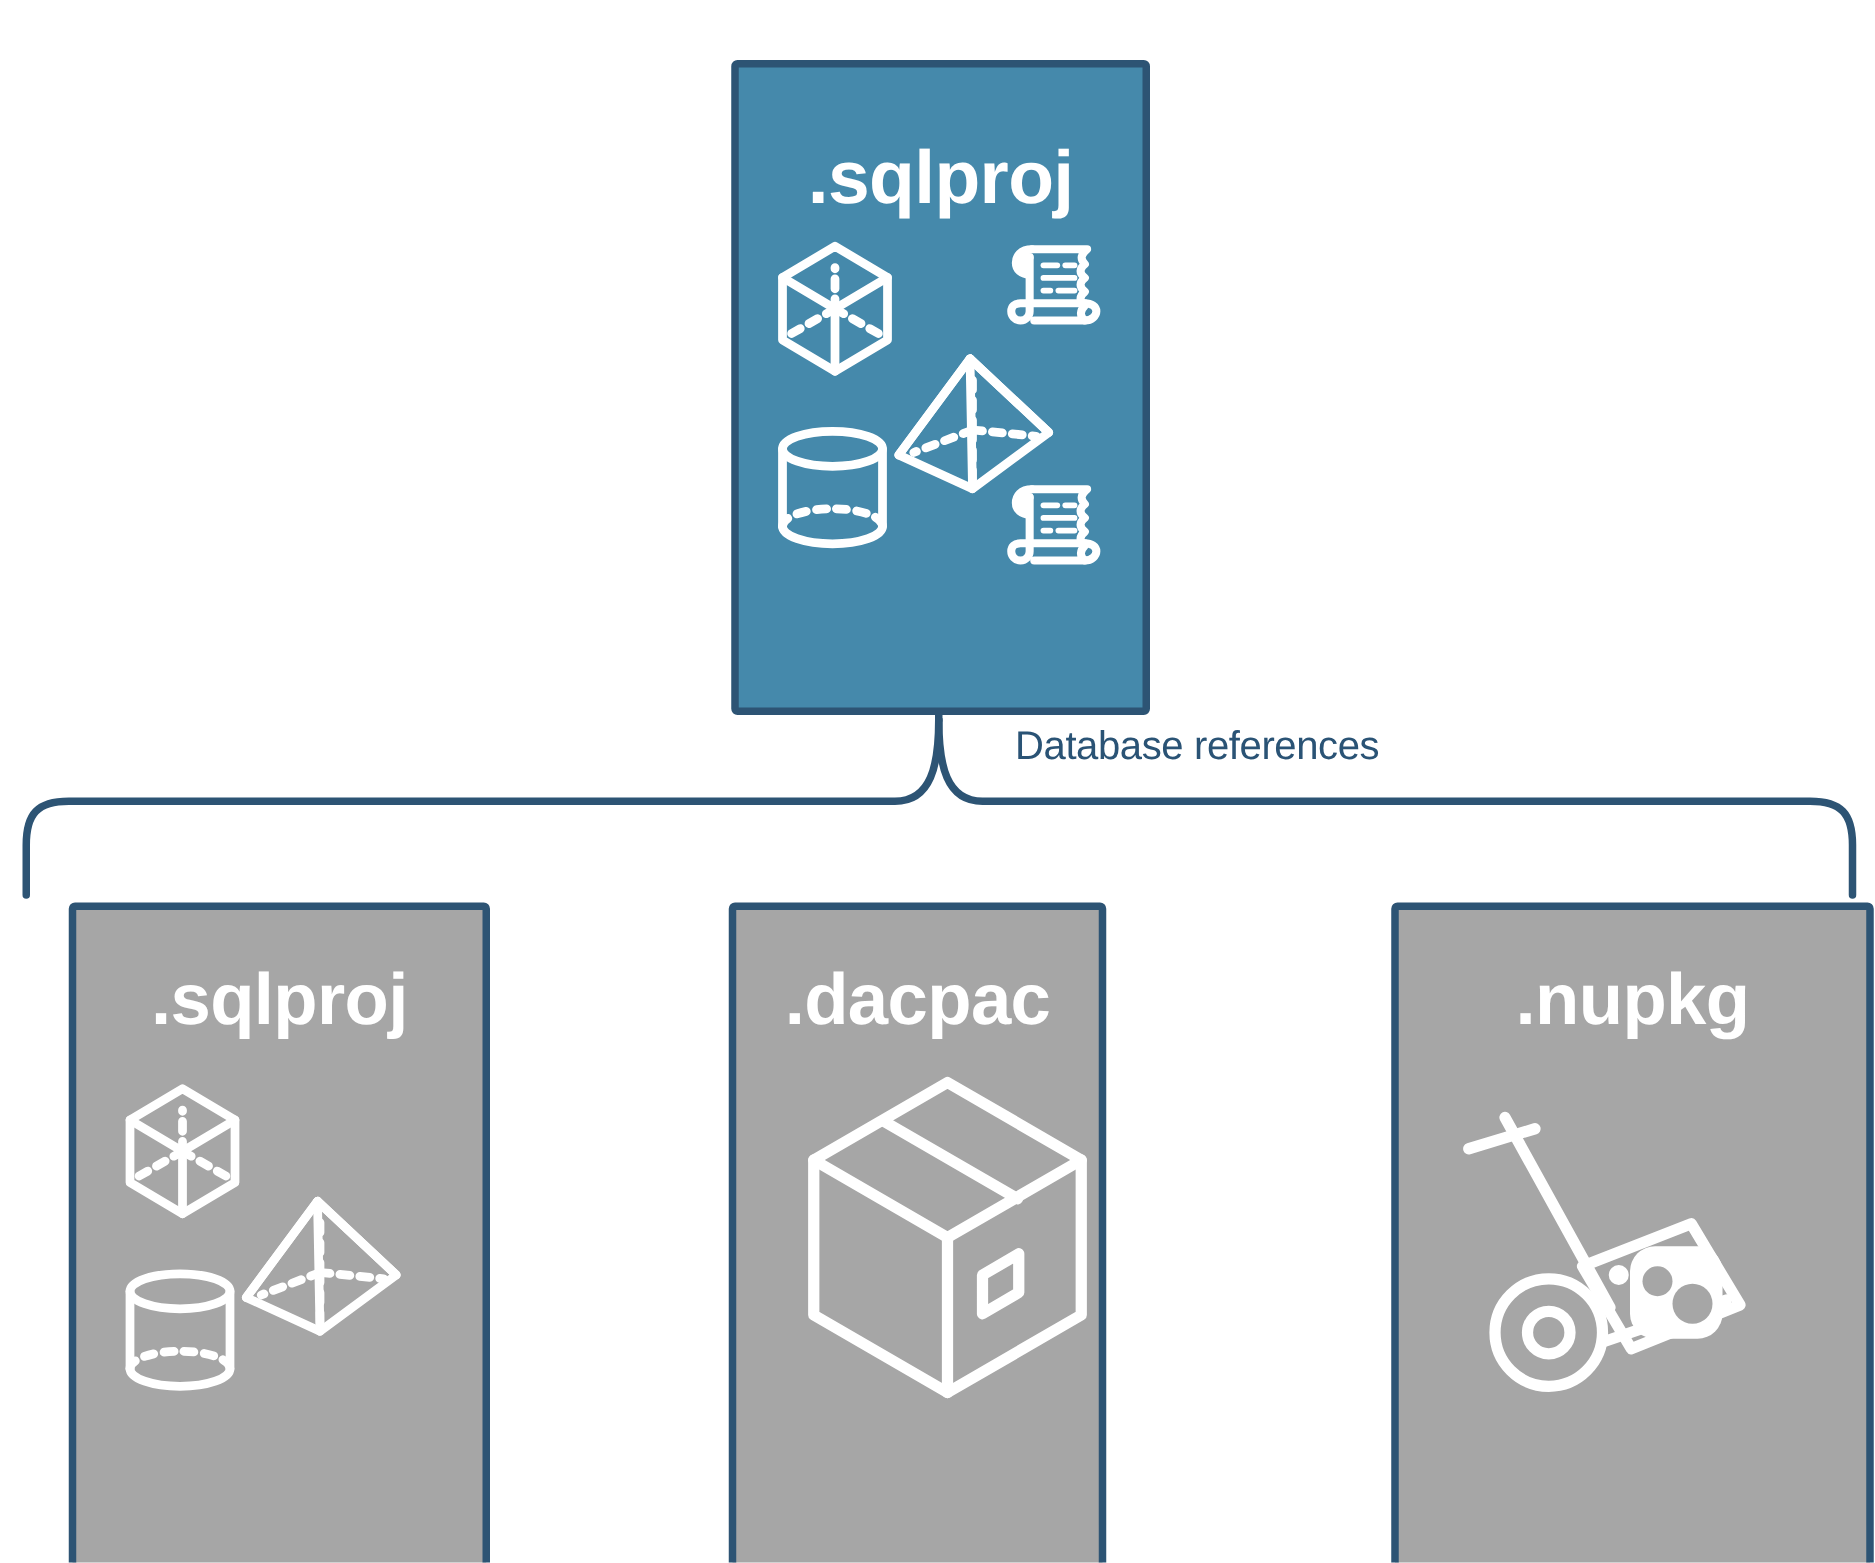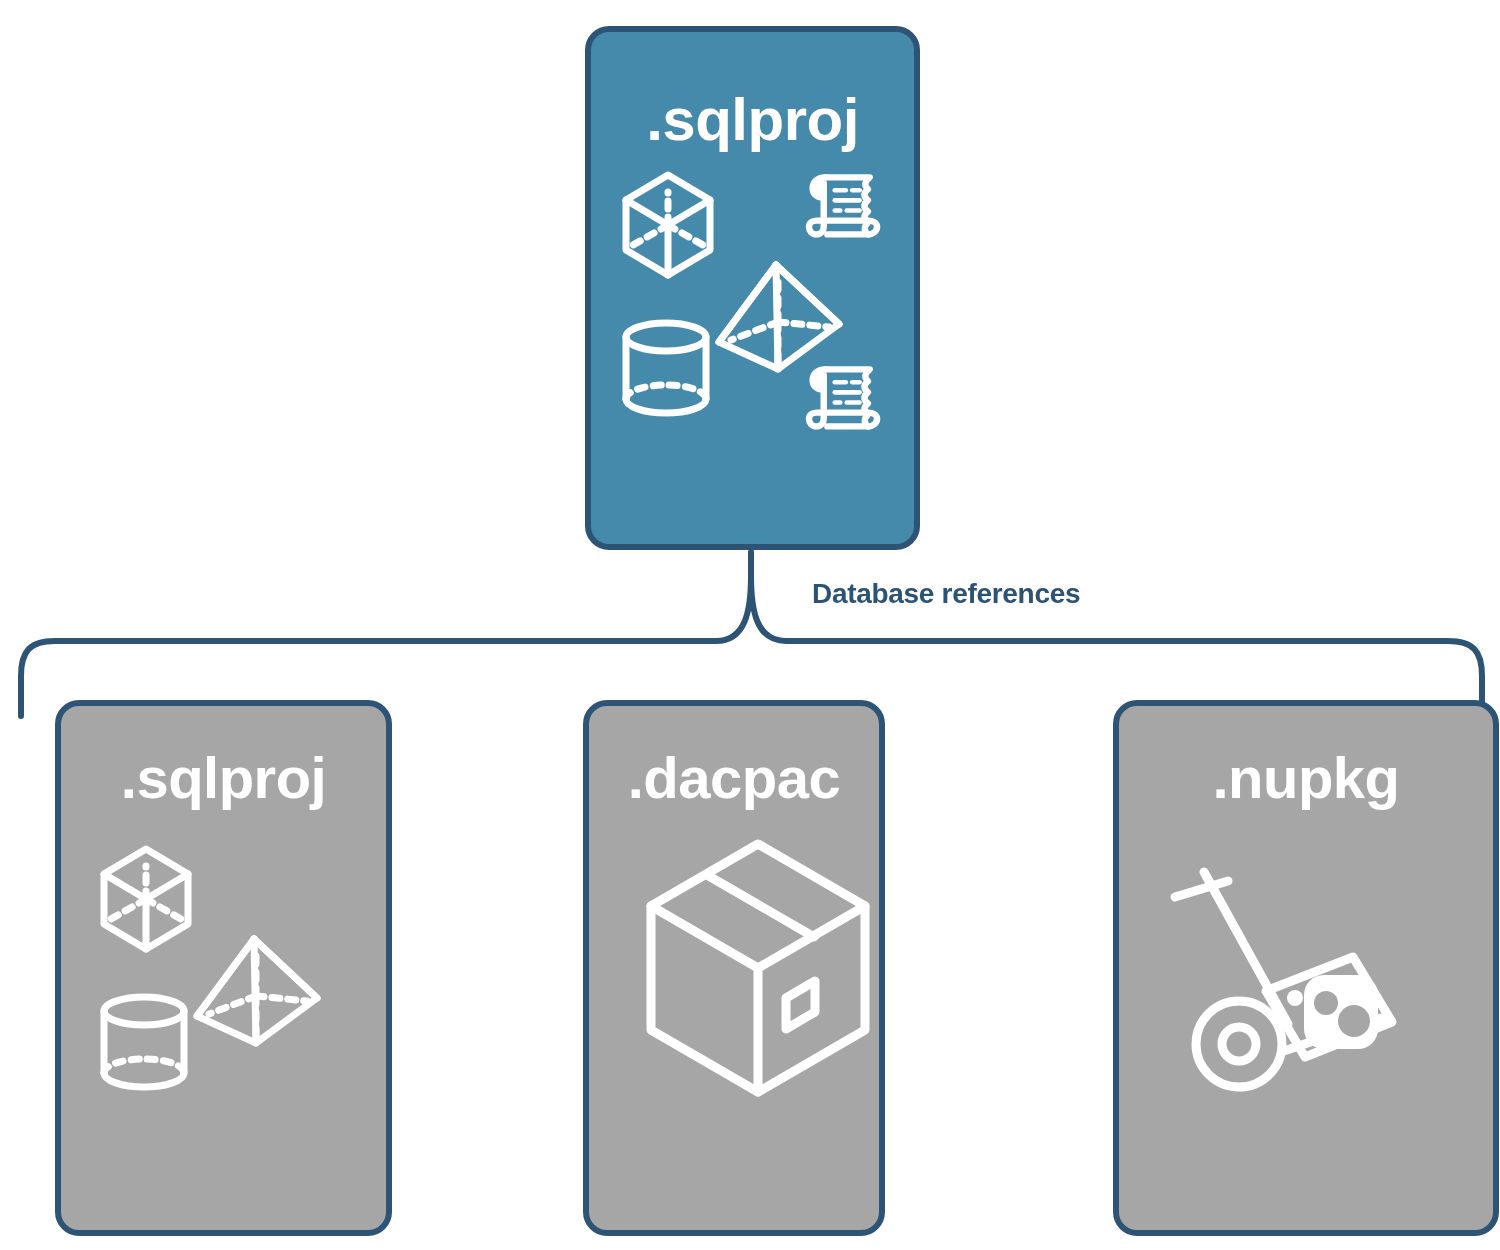--- a/index.html
+++ b/index.html
@@ -19,22 +19,23 @@
     position: absolute;
     inset: 0;
     width: 1500px;
     height: 1250px;
   }
 
   .card {
     position: absolute;
     box-sizing: border-box;
     border: 6px solid #2d5474;
-    border-radius: 24px;
+    border-radius: 5px;
     overflow: hidden;
+    margin-top: 22px;
   }
   .card .title {
     position: absolute;
     left: 0;
     right: 0;
     text-align: center;
     color: #ffffff;
     font-weight: bold;
     letter-spacing: -0.5px;
     line-height: 1;
@@ -63,22 +64,22 @@
   .card-ref .title { top: 43px; font-size: 58px; }
   .card-ref .art { left: 28px; top: 130px; width: 281px; height: 300px; }
   #card-dacpac .art { left: 30px; top: 120px; width: 278px; height: 300px; }
   #card-nupkg  .art { left: 30px; top: 120px; width: 278px; height: 300px; }
 
   
   #brace-label {
     position: absolute;
     left: 812px;
     top: 578px;
-    font-size: 28px;
-    font-weight: bold;
+    font-size: 32px;
+    font-weight: normal;
     color: #2a5375;
     letter-spacing: -0.3px;
     white-space: nowrap;
     user-select: none;
   }
 </style>
 </head>
 <body>
 
 <svg id="canvas" viewBox="0 0 1500 1250">

